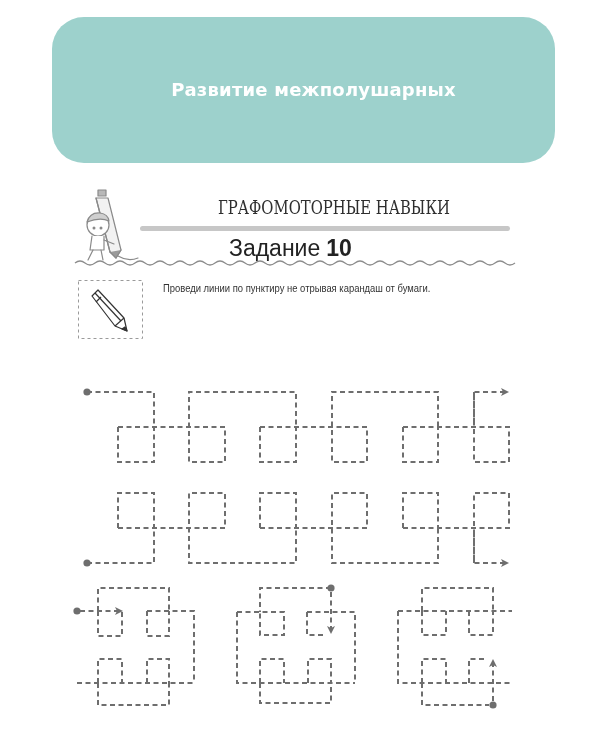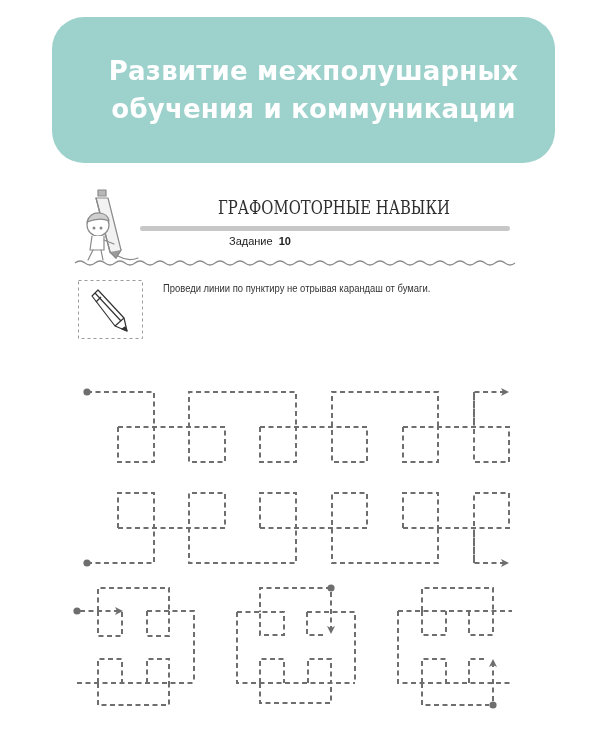--- a/index.html
+++ b/index.html
@@ -4,44 +4,43 @@
 <style>
   html, body { margin: 0; padding: 0; background: #ffffff; }
   body { width: 600px; height: 750px; position: relative; overflow: hidden; font-family: "DejaVu Sans", sans-serif; }
   .banner {
     position: absolute; left: 52px; top: 17px; width: 503px; height: 146px;
     background: #9dd1cc; border-radius: 32px;
     display: flex; flex-direction: column; align-items: center; justify-content: center;
   }
   .banner-line {
     color: #ffffff; font-family: "DejaVu Sans", sans-serif; font-weight: bold;
-    font-size: 26px; line-height: 38px; letter-spacing: 0.2px; white-space: nowrap; margin-left: 20px;
+    font-size: 18px; line-height: 38px; letter-spacing: 0.2px; white-space: nowrap; margin-left: 20px;
   }
   .section-title {
     position: absolute; left: 218px; top: 196px; width: 230px;
     font-family: "DejaVu Serif", serif; font-size: 19px; color: #2e2e2e;
     letter-spacing: 0px; transform: scaleX(0.78); transform-origin: left top; white-space: nowrap;
     font-weight: normal;
   }
   .title-bar { position: absolute; left: 140px; top: 226px; width: 370px; height: 5px; background: #c7c7c7; border-radius: 3px; }
-  .task-label { position: absolute; left: 229px; top: 235px; font-family: "Liberation Sans", sans-serif; font-size: 11px; color: #222; white-space: nowrap; }
+  .task-label { position: absolute; left: 229px; top: 235px; font-family: "Liberation Sans", sans-serif; font-size: 23px; color: #222; white-space: nowrap; }
   .task-label .num { font-weight: bold; margin-left: 6px; }
   .instruction {
     position: absolute; left: 163px; top: 282px;
     font-family: "Liberation Sans", sans-serif; font-size: 11.5px; color: #333;
     transform: scaleX(0.82); transform-origin: left top; white-space: nowrap;
   }
   svg.layer { position: absolute; left: 0; top: 0; }
 </style>
 </head>
 <body>
 
 <div class="banner">
   <div class="banner-line">Развитие межполушарных</div>
-  <div class="banner-line">обучения и коммуникации</div>
 </div>
 
 <div class="section-title">ГРАФОМОТОРНЫЕ НАВЫКИ</div>
 <div class="title-bar"></div>
 <div class="task-label"><span>Задание</span><span class="num">10</span></div>
 <div class="instruction">Проведи линии по пунктиру не отрывая карандаш от бумаги.</div>
 
 <svg class="layer" width="600" height="750" style="pointer-events:none">
   <g stroke="#8a8a8a" stroke-width="1.2" fill="none" stroke-linecap="round" stroke-linejoin="round">
 

